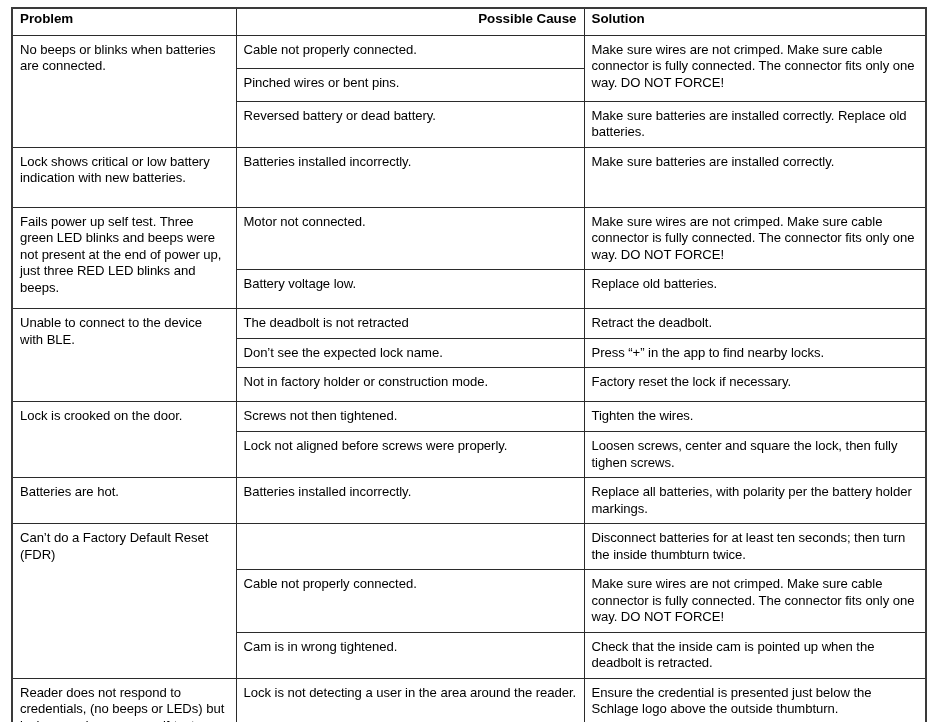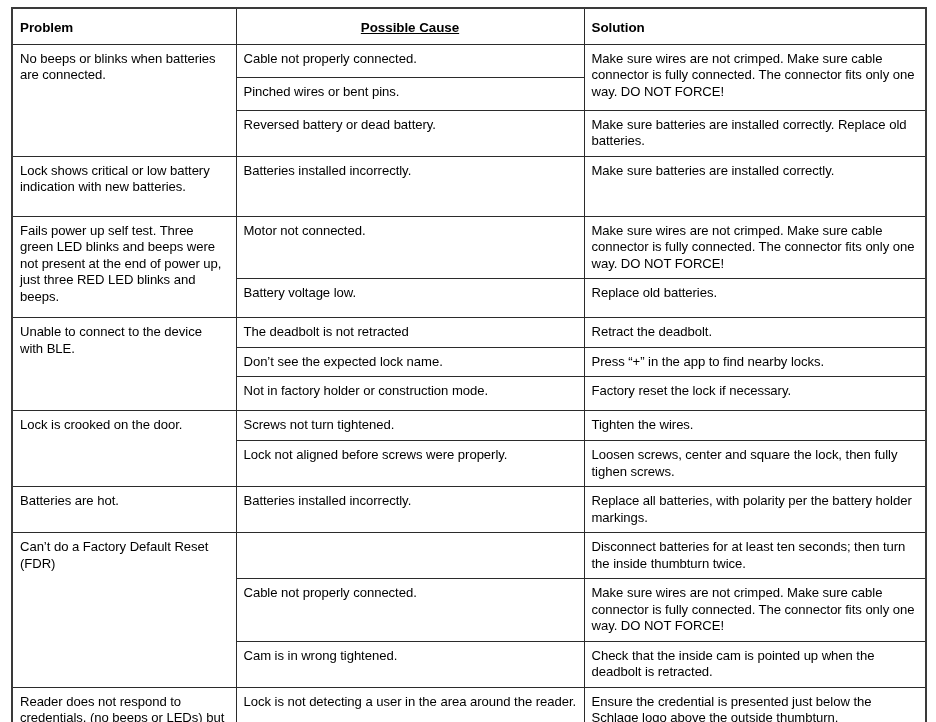--- a/index.html
+++ b/index.html
@@ -42,25 +42,25 @@
   th, td {
     vertical-align: top;
     padding: 6px 7px 6px 7px;
     font-size: 13.1px;
     line-height: 1.26;
     letter-spacing: -0.05px;
   }
   thead th {
     font-weight: bold;
     font-size: 13.4px;
-    padding-top: 11px;
+    padding-top: 2px;
     padding-bottom: 7px;
     text-align: left;
   }
-  th.center { text-align: center; text-decoration: underline; }
+  th.center { text-align: right; }
 
   
   tr.hdr           { height: 25px; }
   tr.r1a           { height: 33px; }
   tr.r1b           { height: 33px; }
   tr.r1c           { height: 38px; padding-left: 7px; }
   tr.r2a           { height: 60px; }
   tr.r3a           { height: 58px; }
   tr.r3b           { height: 39px; }
   tr.r4a           { height: 26px; }
@@ -134,21 +134,21 @@
         <td>Don’t see the expected lock name.</td>
         <td>Press “+” in the app to find nearby locks.</td>
       </tr>
       <tr class="r4c">
         <td>Not in factory holder or construction mode.</td>
         <td>Factory reset the lock if necessary.</td>
       </tr>
 
       <tr class="r5a">
         <td rowspan="2">Lock is crooked on the door.</td>
-        <td>Screws not turn tightened.</td>
+        <td>Screws not then tightened.</td>
         <td>Tighten the wires.</td>
       </tr>
       <tr class="r5b">
         <td>Lock not aligned before screws were properly.</td>
         <td>Loosen screws, center and square the lock, then fully tighen screws.</td>
       </tr>
 
       <tr class="r6a">
         <td>Batteries are hot.</td>
         <td>Batteries installed incorrectly.</td>

